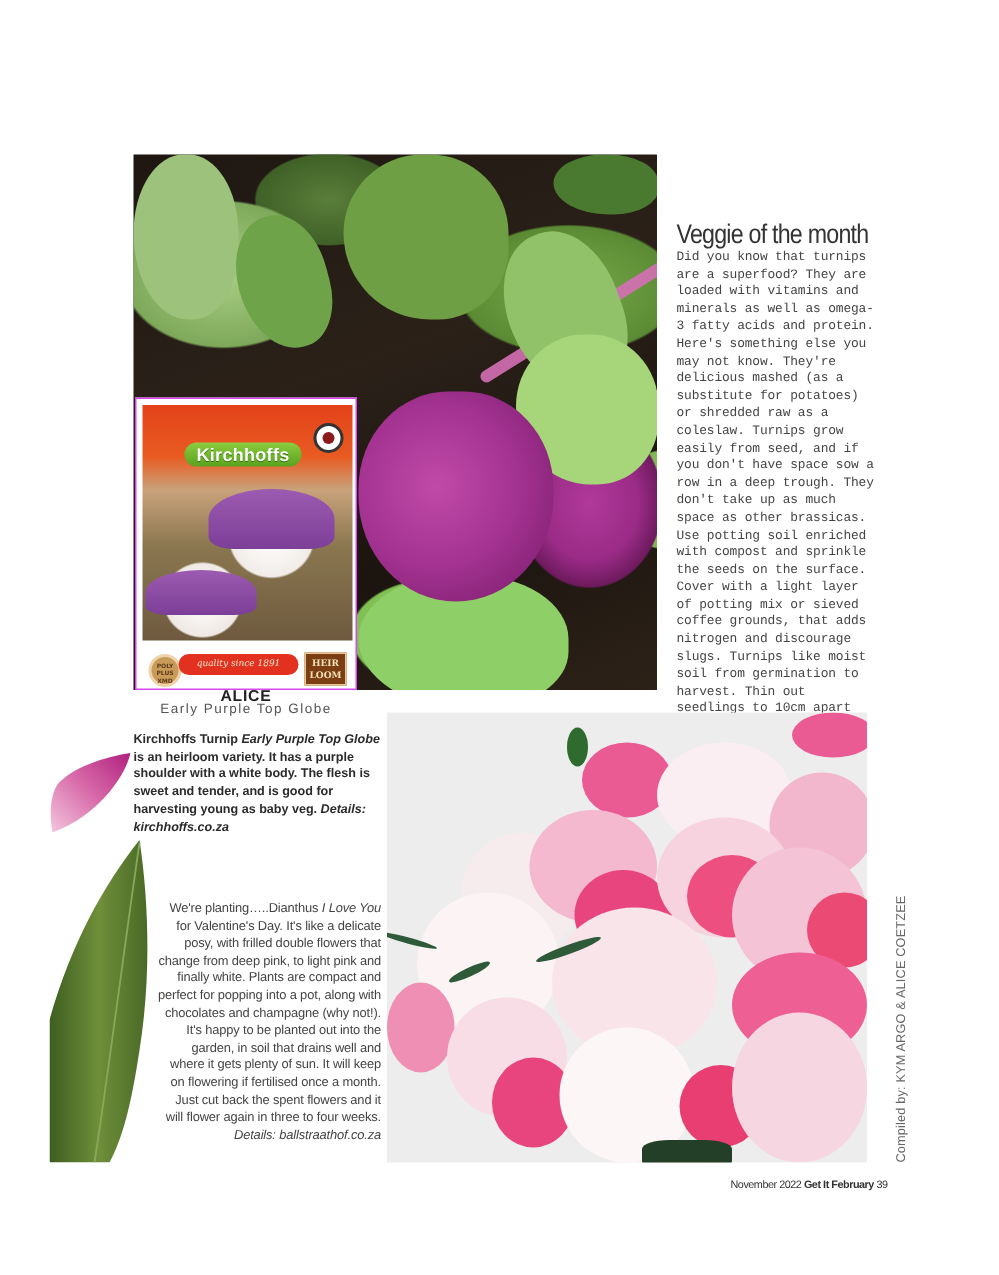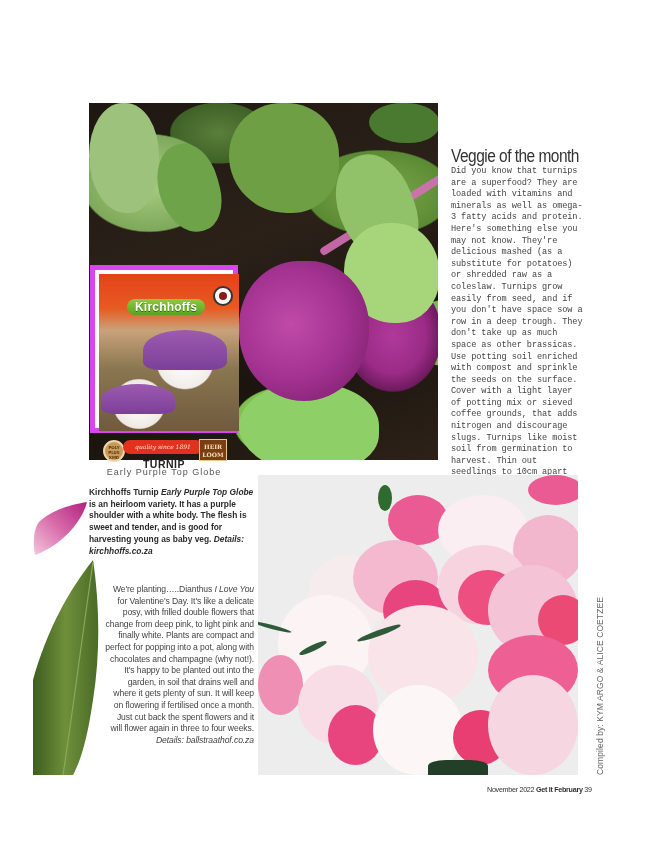--- a/index.html
+++ b/index.html
@@ -19,21 +19,21 @@
       radial-gradient(ellipse 120px 70px at 290px 90px, #7aa94c 0%, #5a8a33 60%, transparent 62%),
       radial-gradient(ellipse 110px 80px at 60px 80px, #a9cf84 0%, #7ea85a 60%, transparent 62%),
       radial-gradient(ellipse 80px 50px at 130px 30px, #5a7e3a 0%, #3f6127 60%, transparent 62%),
       linear-gradient(160deg, #1e1711 0%, #2b2119 40%, #1b140f 70%, #2d2218 100%);
   }
   #turnip-photo .stem { position: absolute; width: 8px; height: 170px; background: #d56fb5; transform: rotate(58deg); left: 300px; top: 20px; border-radius: 4px; opacity: .9; }
   #turnip-photo .leaf { position: absolute; border-radius: 50% 50% 45% 55%; }
 
   
   #seed-packet {
-    left: 90px; top: 265px; width: 148px; height: 168px; background: #fff; border: 5px solid #d946ef; box-sizing: border-box;
+    left: 90px; top: 265px; width: 148px; height: 195px; background: #fff; border: 1px solid #d946ef; box-sizing: border-box;
   }
   #seed-packet .art {
     position: absolute; left: 4px; top: 4px; width: 140px; height: 157px; overflow: hidden;
     background:
       radial-gradient(ellipse 50px 48px at 86px 88px, #ffffff 0%, #f1ece8 55%, transparent 58%),
       radial-gradient(ellipse 46px 44px at 40px 130px, #ffffff 0%, #efe9e4 55%, transparent 58%),
       linear-gradient(180deg, #e4421a 0%, #e85b22 22%, #c9a27a 36%, #8a7750 60%, #6f5a3f 100%);
   }
   #seed-packet .turnip-top { position: absolute; border-radius: 50% 50% 20% 20%; background: linear-gradient(180deg,#9c5bb0,#7c3f98); }
   #seed-packet .brand {
@@ -65,21 +65,21 @@
   
   #packet-caption { left: 89px; top: 487px; width: 170px; font-family: "Liberation Sans", sans-serif; font-size: 8.4px; line-height: 11.7px; font-weight: bold; color: #2b2b2b; }
   #packet-caption i { font-style: italic; }
 
   
   #petal { left: 33px; top: 500px; width: 54px; height: 55px; }
   
   #leaf { left: 33px; top: 560px; width: 68px; height: 215px; }
 
   
-  #dianthus-body { left: 104px; top: 584px; width: 150px; text-align: right; font-family: "Liberation Sans", sans-serif; font-size: 8.6px; line-height: 11.6px; color: #444; letter-spacing: -0.1px; }
+  #dianthus-body { left: 104px; top: 600px; width: 150px; text-align: right; font-family: "Liberation Sans", sans-serif; font-size: 8.6px; line-height: 11.6px; color: #444; letter-spacing: -0.1px; }
   #dianthus-body i { font-style: italic; }
 
   
   #flower-photo {
     left: 258px; top: 475px; width: 320px; height: 300px; overflow: hidden;
     background: #ededed;
   }
   #flower-photo .bloom { position: absolute; border-radius: 50%; }
   #flower-photo .stem-leaf { position: absolute; background: #2f5a3a; border-radius: 50%; }
 
@@ -112,21 +112,21 @@
     <div class="brand">Kirchhoffs</div>
     <div class="seal"></div>
   </div>
   <div class="badge-round">POLY PLUS XMD</div>
   <div class="ribbon">quality since 1891</div>
   <div class="heirloom">
     <div>HEIR</div>
     <div>LOOM</div>
   </div>
 </div>
-<div id="packet-title" class="abs">TURNIP</div>
+<div id="packet-title" class="abs">ALICE</div>
 <div id="packet-subtitle" class="abs">Early Purple Top Globe</div>
 
 <div id="veggie-title" class="abs">Veggie of the month</div>
 <div id="veggie-body" class="abs">Did you know that turnips are a superfood? They are loaded with vitamins and minerals as well as omega-3 fatty acids and protein. Here's something else you may not know. They're delicious mashed (as a substitute for potatoes) or shredded raw as a coleslaw. Turnips grow easily from seed, and if you don't have space sow a row in a deep trough. They don't take up as much space as other brassicas. Use potting soil enriched with compost and sprinkle the seeds on the surface. Cover with a light layer of potting mix or sieved coffee grounds, that adds nitrogen and discourage slugs. Turnips like moist soil from germination to harvest. Thin out seedlings to 10cm apart and start harvesting from 40 days onwards. The smaller the turnips the sweeter they are, and the leaves can be eaten as greens.</div>
 
 <div id="packet-caption" class="abs"><span>Kirchhoffs Turnip </span><i>Early Purple Top Globe</i><span> is an heirloom variety. It has a purple shoulder with a white body. The flesh is sweet and tender, and is good for harvesting young as baby veg. </span><i>Details: kirchhoffs.co.za</i></div>
 
 <svg id="petal" class="abs" viewBox="0 0 54 55">
   <defs>
       <linearGradient id="pg" x1="1" y1="0" x2="0" y2="1">

